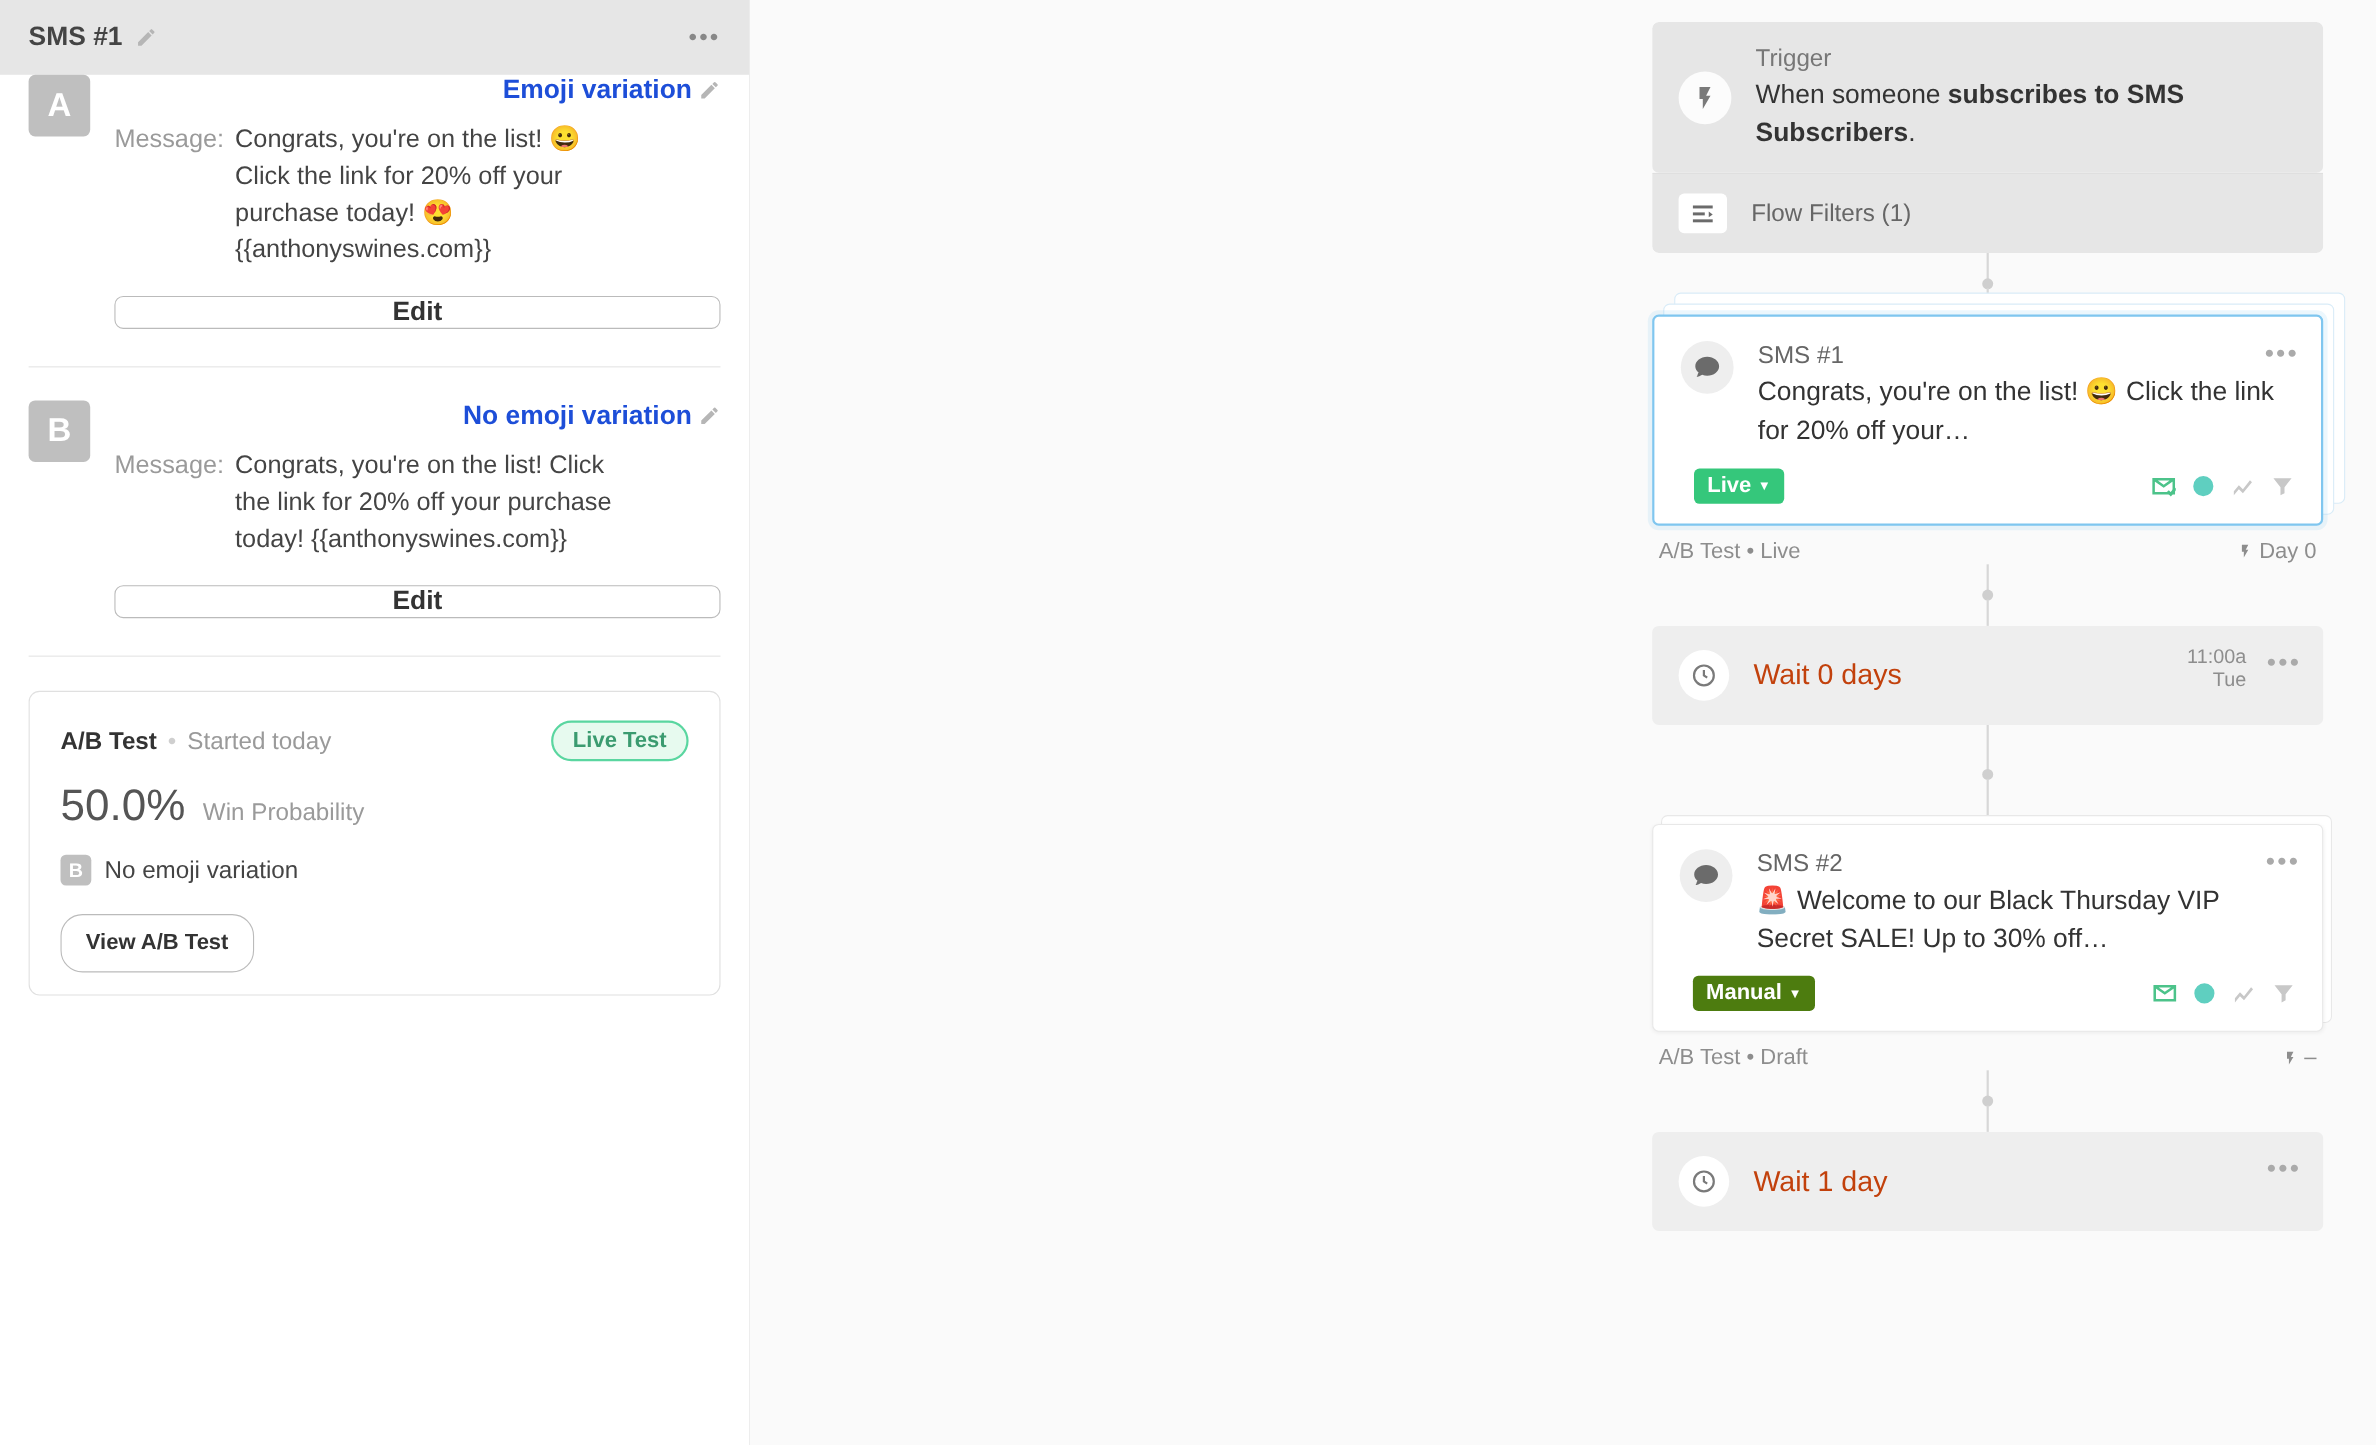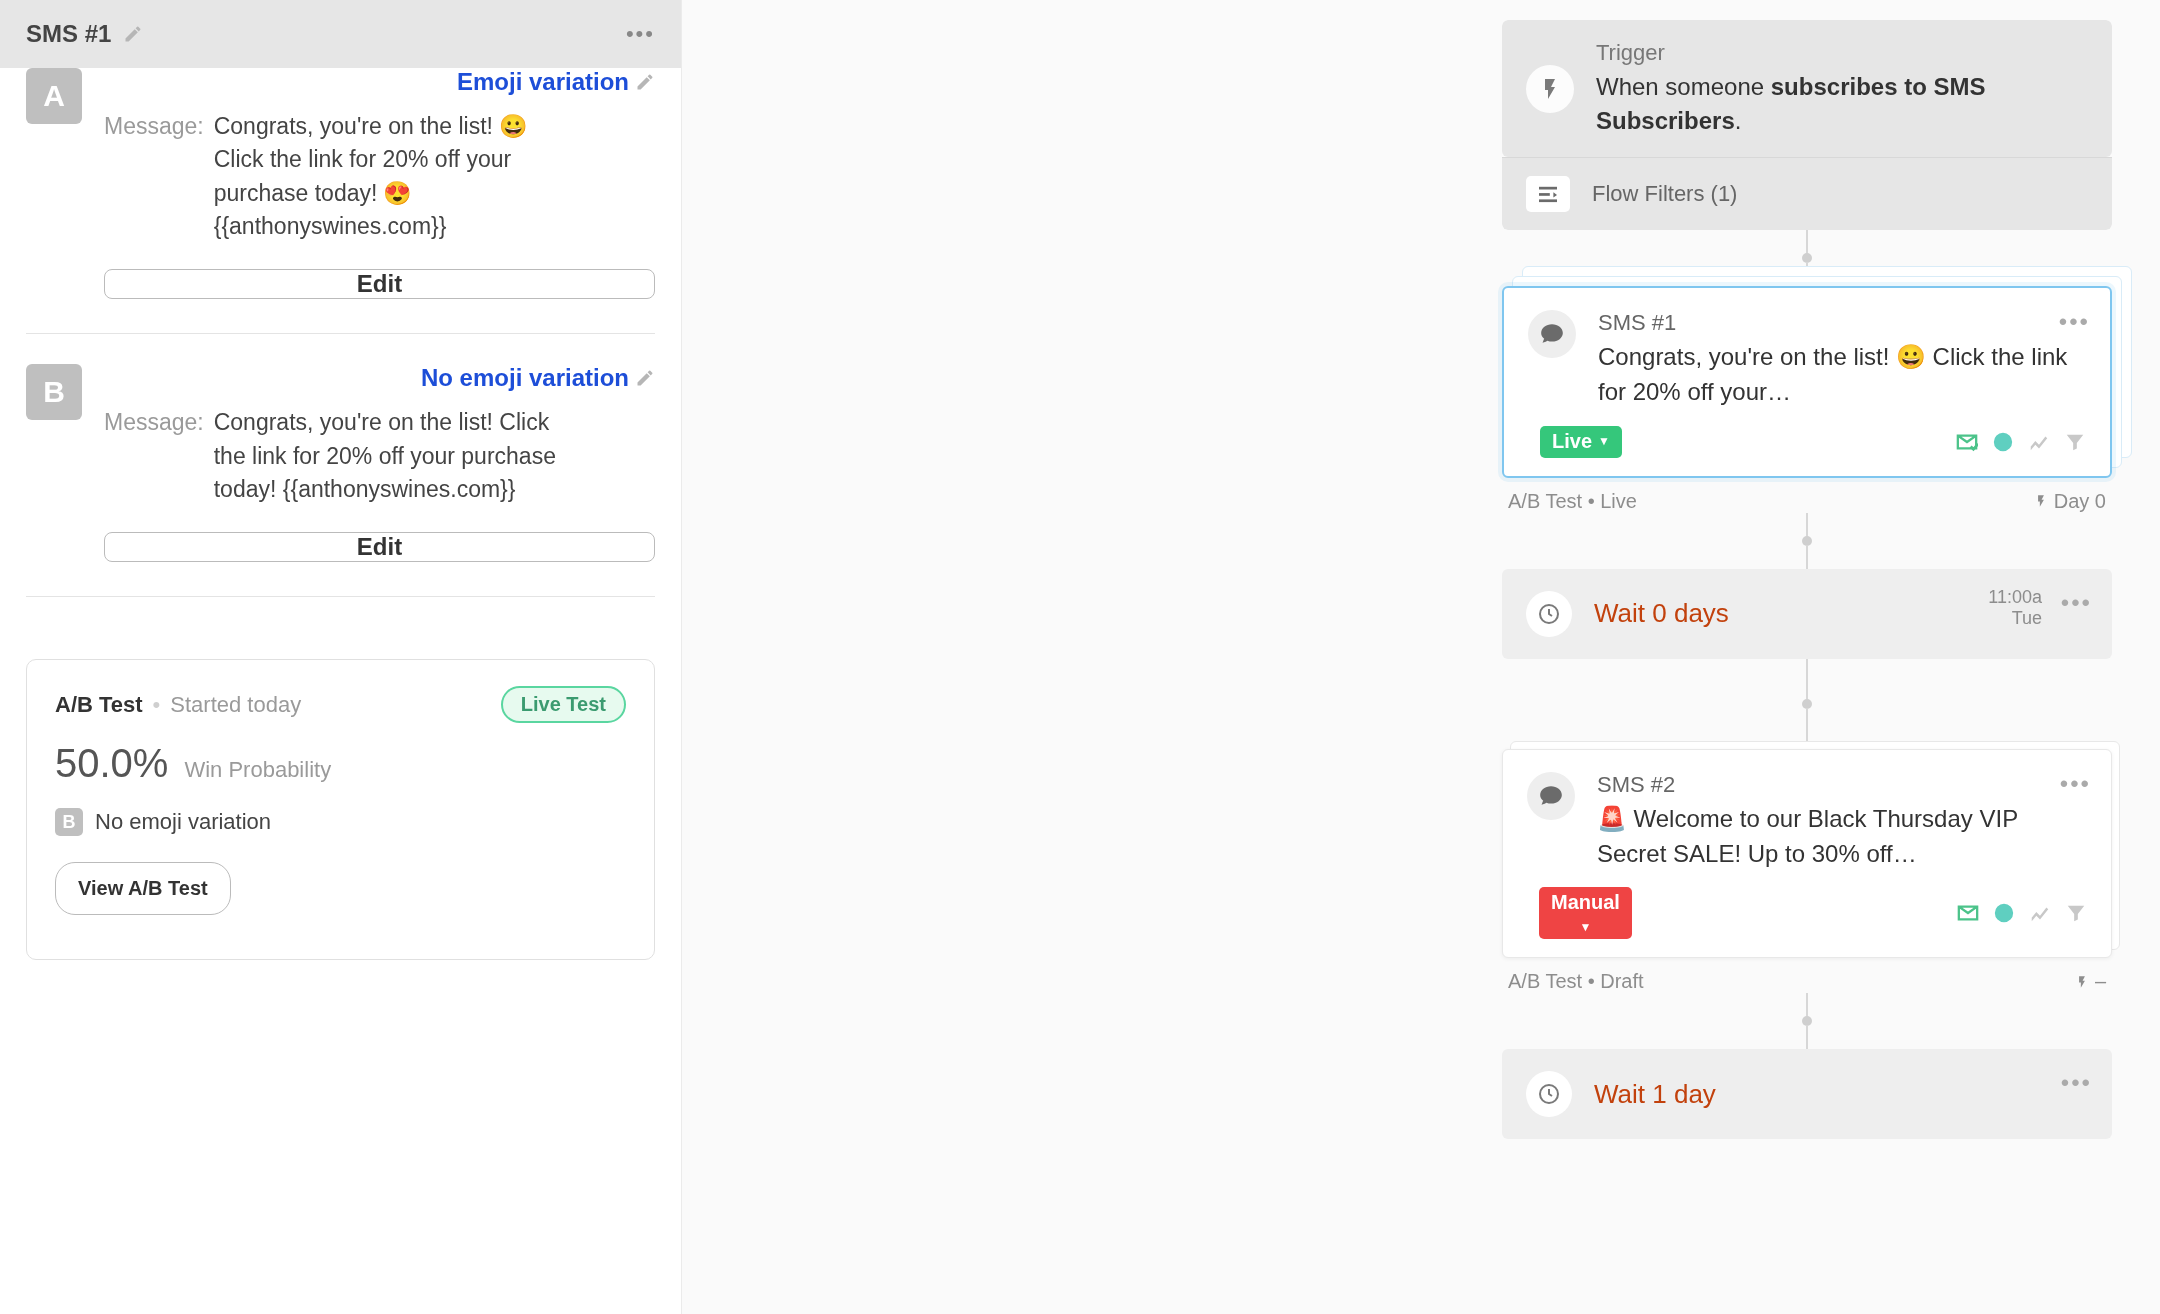--- a/index.html
+++ b/index.html
@@ -82,24 +82,24 @@
     font-size:24px;
     font-weight:600;
     color:#333;
     padding:0 0;
     cursor:pointer;
   }
   .divider { height:1px; background:#e4e4e4; margin: 10px 26px 30px; }
 
   
   .ab-card {
-    margin: 32px 26px;
+    margin: 1px 26px;
     border:1.5px solid #e0e0e0;
     border-radius:10px;
-    padding:26px 28px 44px;
+    padding:26px 28px 20px;
   }
   .ab-top { display:flex; align-items:center; justify-content:space-between;}
   .ab-left { display:flex; align-items:center; gap:10px; font-size:22px;}
   .ab-title { font-weight:700; color:#333;}
   .ab-dot { color:#cfcfcf;}
   .ab-started { color:#9a9a9a;}
   .live-pill {
     border:2px solid #5ad6a0;
     background:#e7faef;
     color:#3b9b70;
@@ -187,21 +187,21 @@
   .sms-card .node-icon { background:#eeeeee;}
   .sms-head { display:flex; gap:22px;}
   .sms-title { font-size:22px; color:#666;}
   .sms-msg { font-size:24px; color:#333; line-height:1.45; margin-top:4px;}
   .card-bottom { display:flex; align-items:center; justify-content:space-between; margin-top:16px;}
   .status-pill {
     color:#fff; font-weight:600; border-radius:5px; padding:4px 12px 5px; font-size:20px;
     display:inline-flex; align-items:center; gap:6px;margin-left:12px;
   }
   .status-live { background:#35c77b;}
-  .status-manual { background:#ef4444;flex-direction:column;}
+  .status-manual { background:#4d7c0f;}
   .caret { font-size:12px;}
   .mini-icons { display:flex; gap:14px; align-items:center;}
   .mini-icons span { width:22px; height:22px; display:inline-block;}
   .mi-green svg{fill:#4cc38a;}
   .mi-teal svg{fill:#5fcfc0;}
   .mi-gray svg{fill:#c8c8c8;}
 
   .meta-row {
     display:flex; justify-content:space-between; color:#8d8d8d;
     font-size:20px; padding:12px 6px 0;

